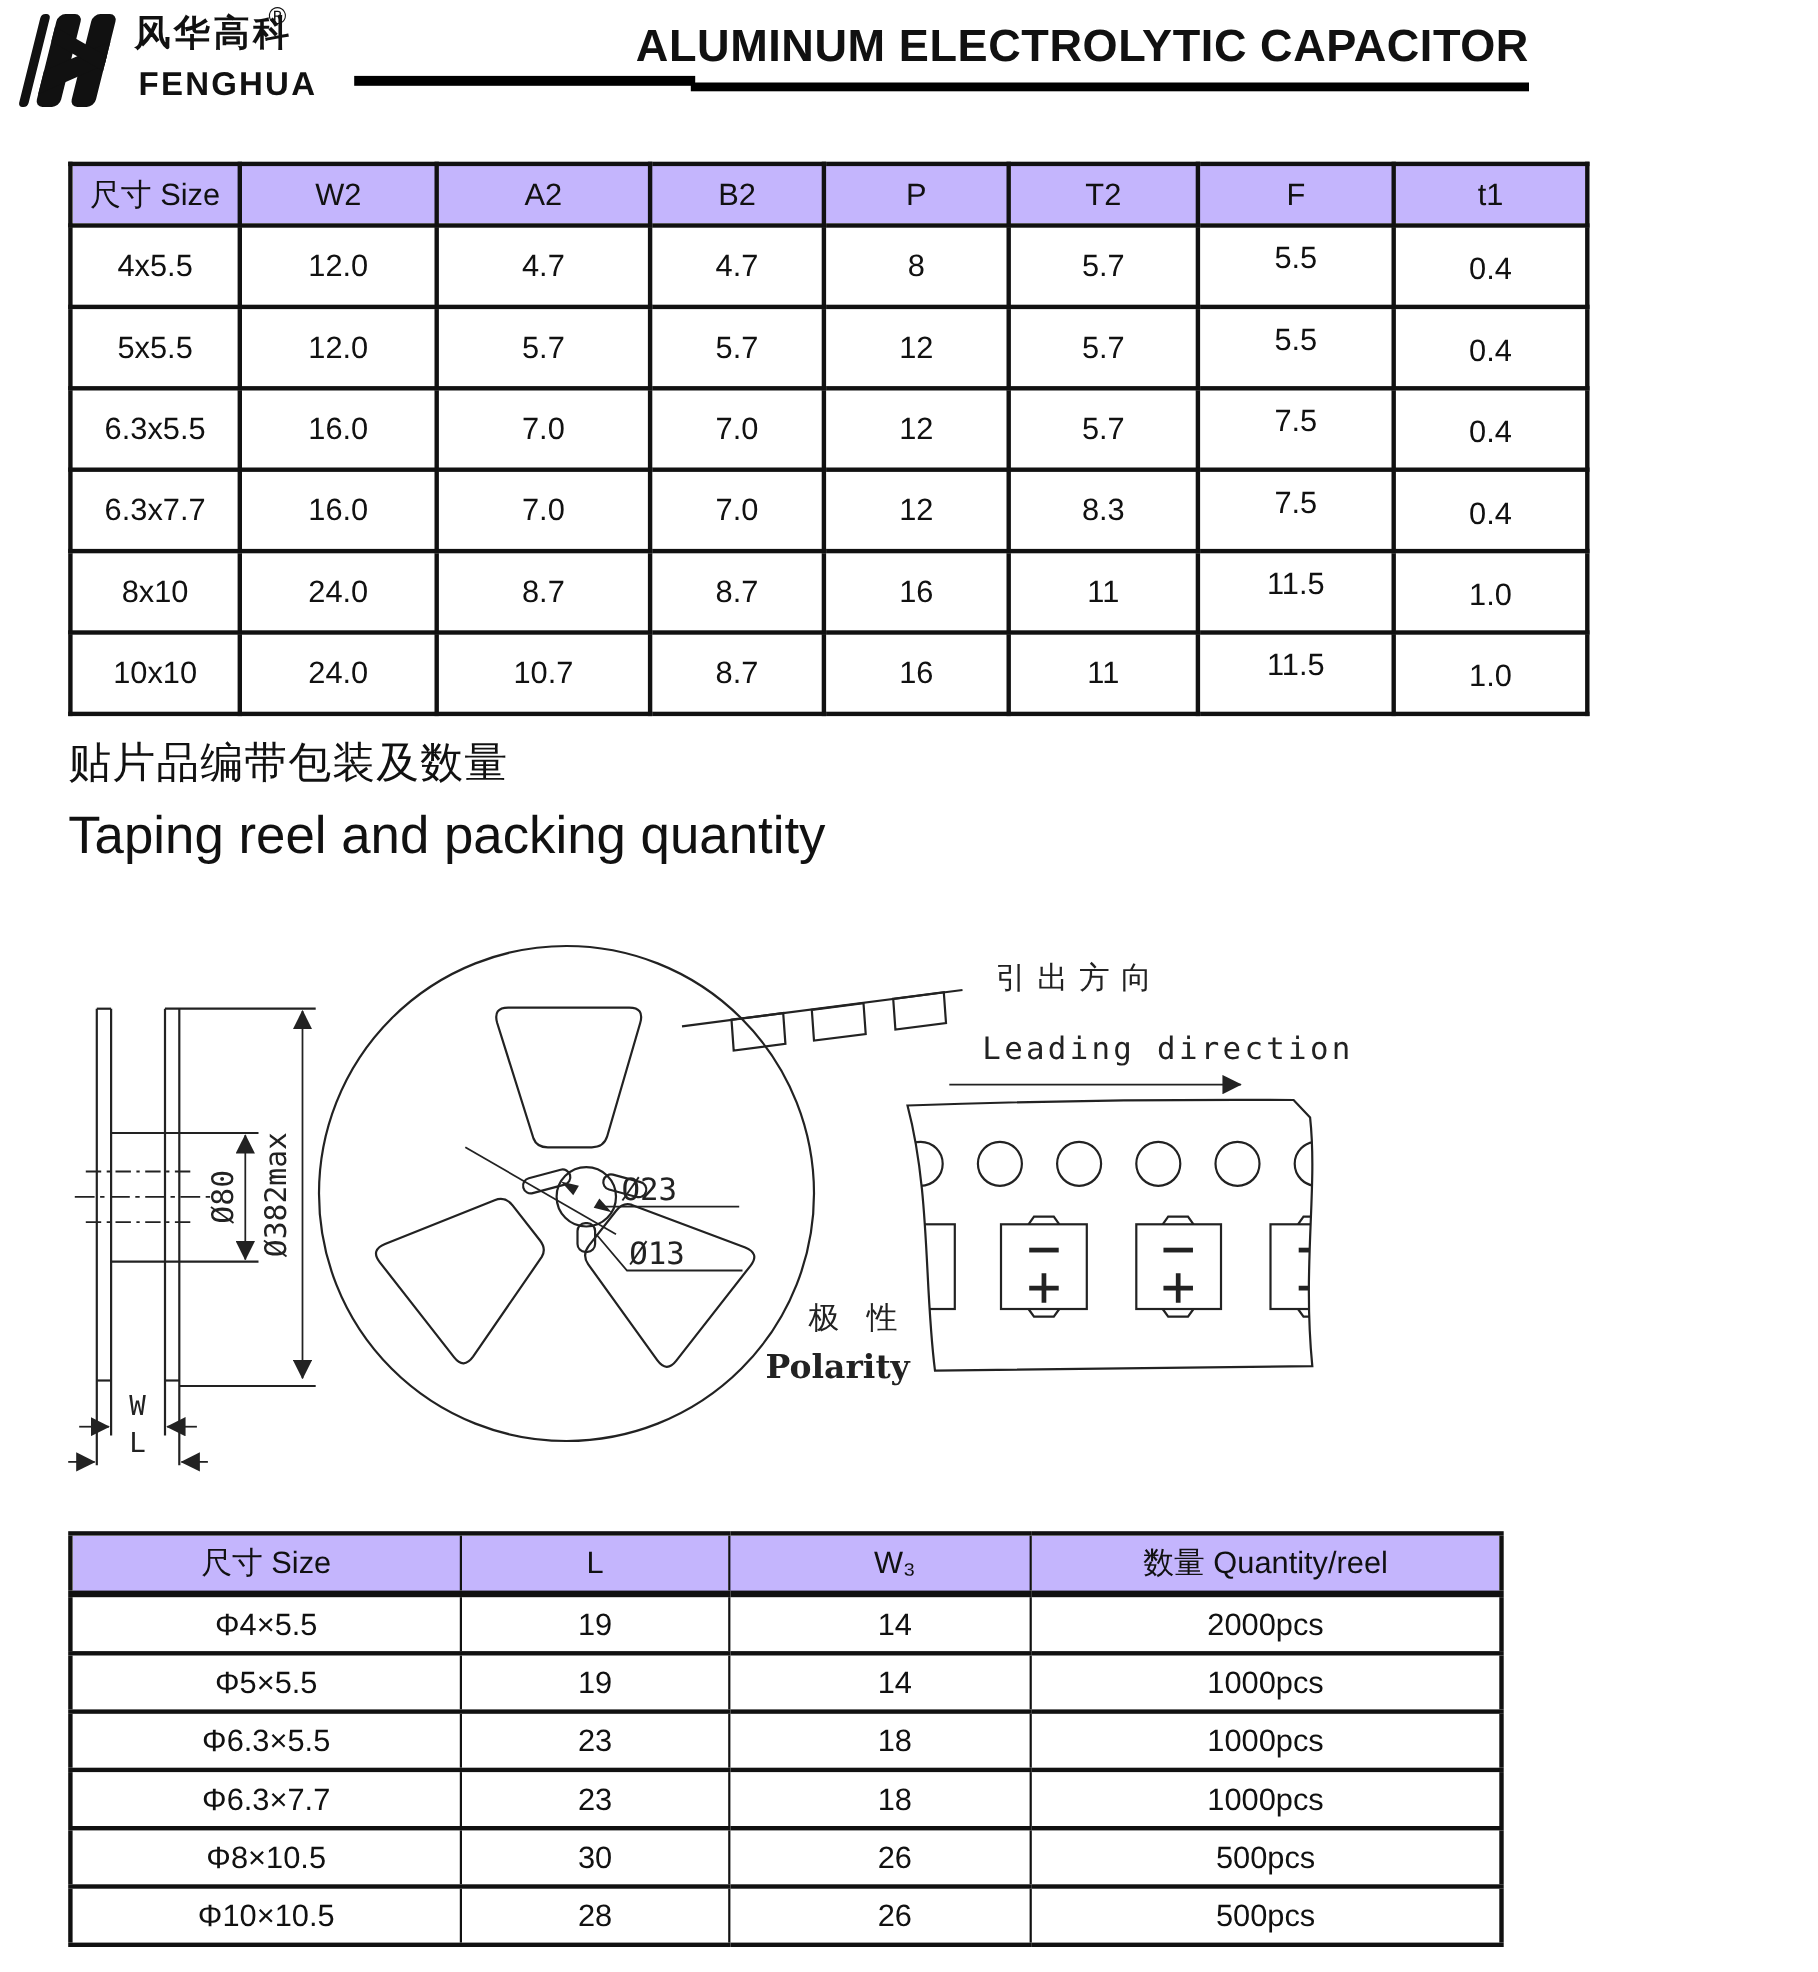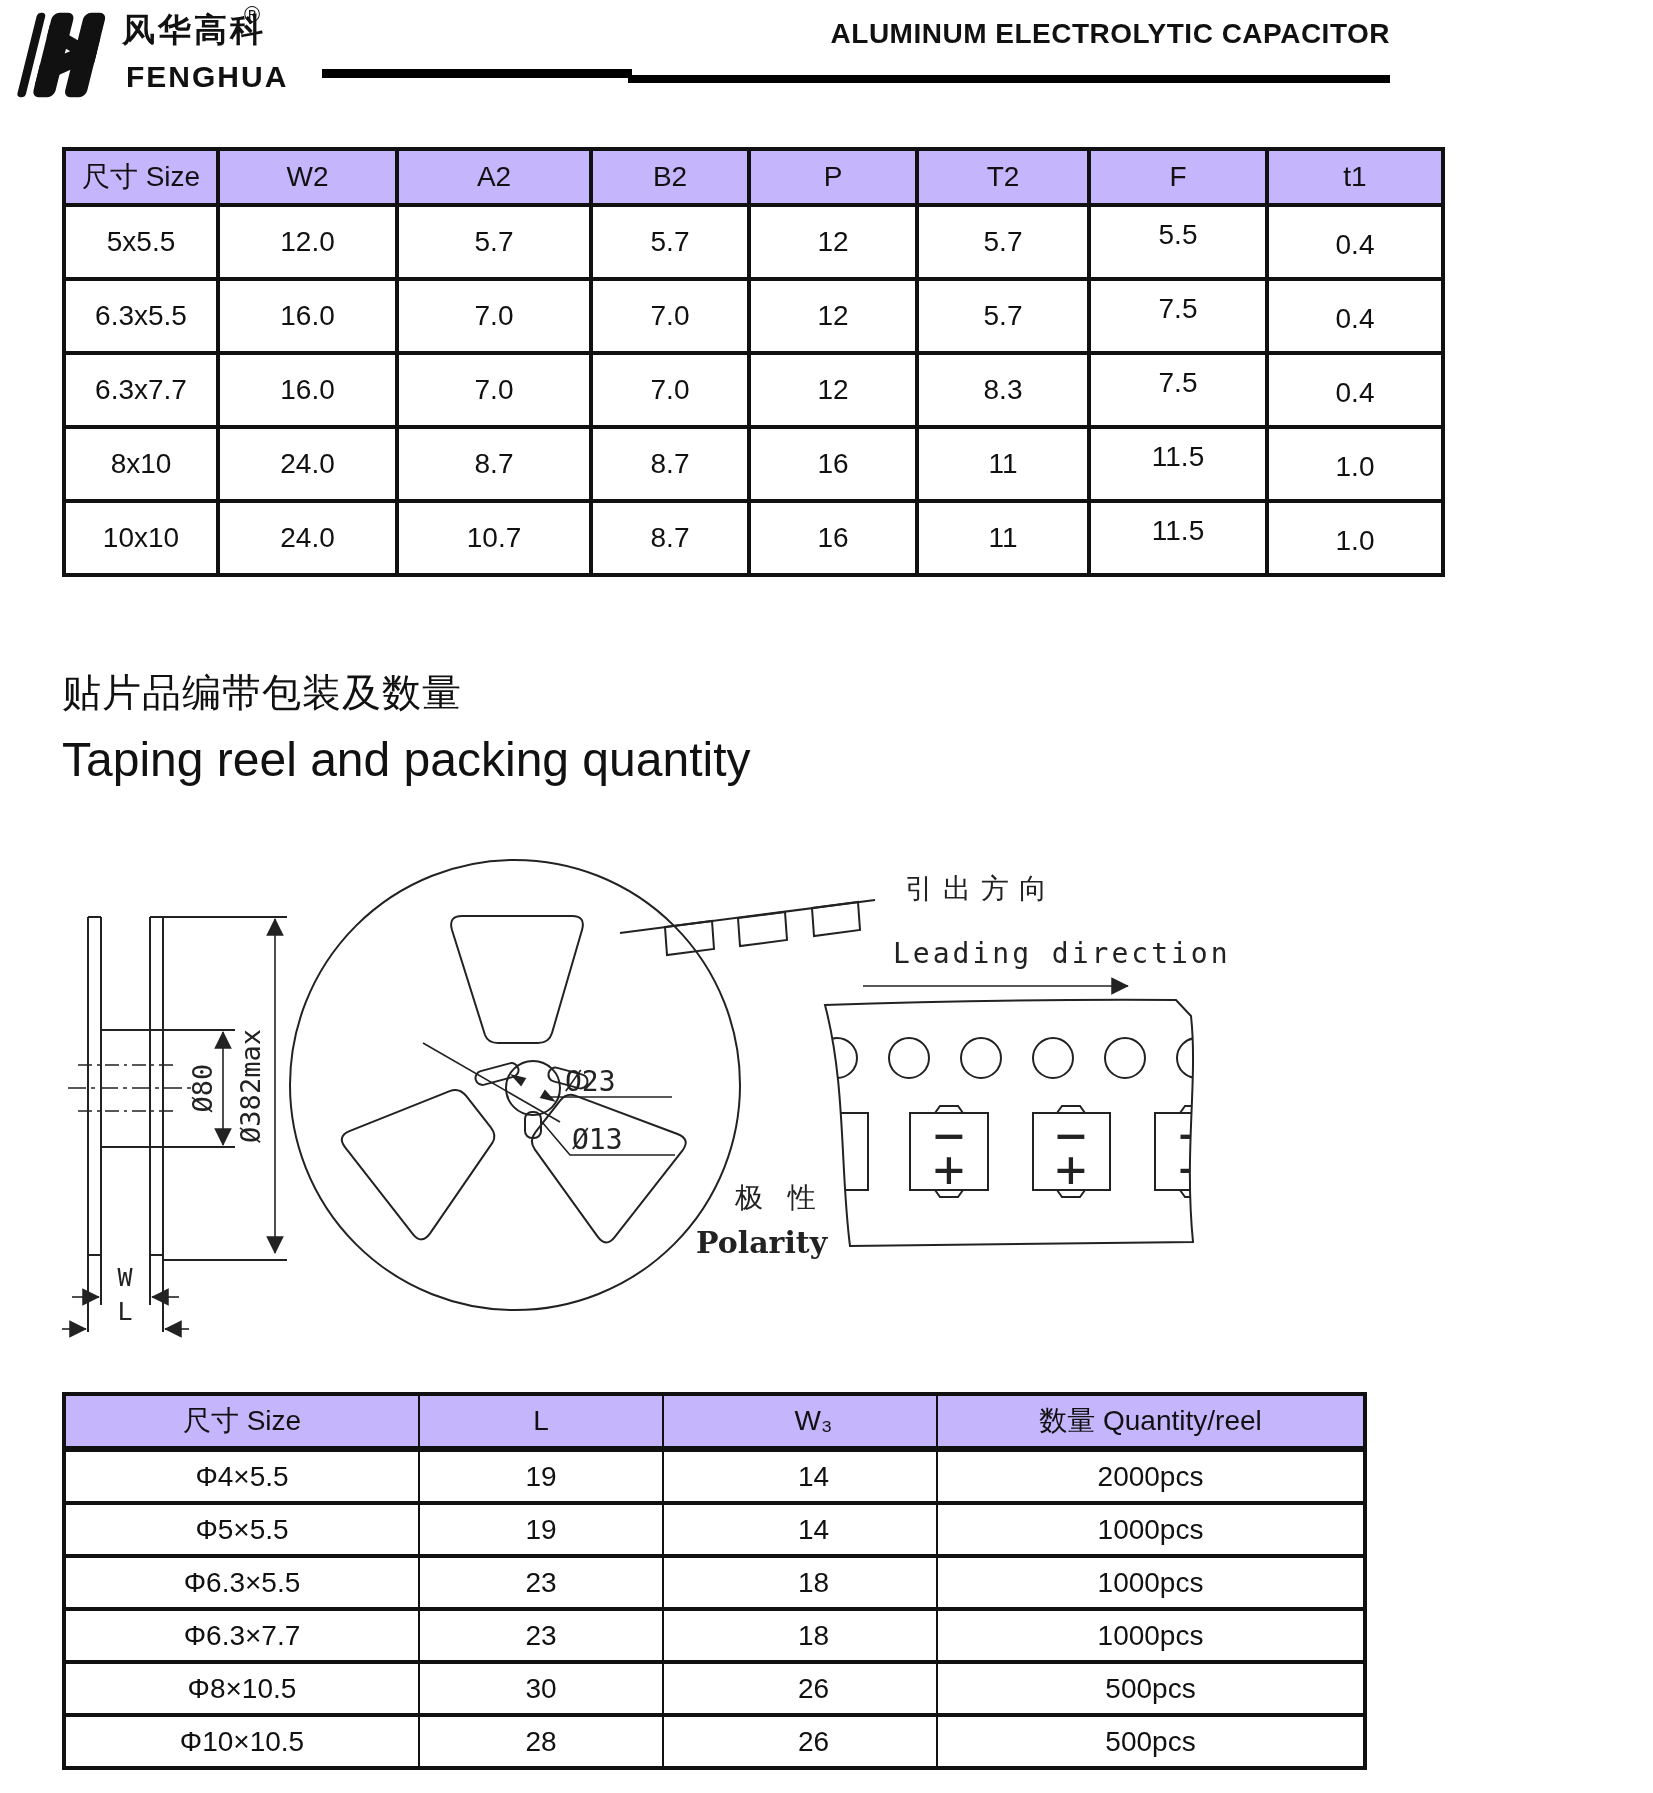--- a/index.html
+++ b/index.html
@@ -4,21 +4,21 @@
 <style>
   html,body{margin:0;padding:0;background:#ffffff;}
   .page{position:relative;width:1653px;height:1793px;background:#fff;
         font-family:"Liberation Sans",sans-serif;color:#111;overflow:hidden;}
 
   
   .logo-mark{position:absolute;left:14px;top:6px;width:96px;height:98px;}
   .reg-mark{position:absolute;left:244px;top:2px;font-size:22px;font-weight:400;}
   .brand-cn{position:absolute;left:122px;top:8px;font-size:33px;font-weight:700;letter-spacing:3px;}
   .brand-en{position:absolute;left:126px;top:60px;font-size:30px;font-weight:700;letter-spacing:2px;}
-  .doc-title{position:absolute;right:263px;top:18px;font-size:28px;font-weight:700;letter-spacing:.5px;white-space:nowrap;}
+  .doc-title{position:absolute;right:263px;top:18px;font-size:41px;font-weight:700;letter-spacing:.5px;white-space:nowrap;}
   .rule-a{position:absolute;left:322px;top:69px;width:310px;height:9px;background:#000;}
   .rule-b{position:absolute;left:628px;top:75px;width:762px;height:8px;background:#000;}
 
   
   table{border-collapse:collapse;table-layout:fixed;background:#fff;}
   th,td{border:4px solid #111;text-align:center;vertical-align:middle;
         font-size:28px;font-weight:400;overflow:hidden;}
   th{background:#c4b5fd;}
 
   #dim-table{position:absolute;left:62px;top:147px;width:1331px;}
@@ -85,20 +85,30 @@
           <th>A2</th>
           <th>B2</th>
           <th>P</th>
           <th>T2</th>
           <th>F</th>
           <th>t1</th>
         </tr>
       </thead>
       <tbody>
         <tr>
+          <td>4x5.5</td>
+          <td>12.0</td>
+          <td>4.7</td>
+          <td>4.7</td>
+          <td>8</td>
+          <td>5.7</td>
+          <td>5.5</td>
+          <td>0.4</td>
+        </tr>
+        <tr>
           <td>5x5.5</td>
           <td>12.0</td>
           <td>5.7</td>
           <td>5.7</td>
           <td>12</td>
           <td>5.7</td>
           <td>5.5</td>
           <td>0.4</td>
         </tr>
         <tr>

